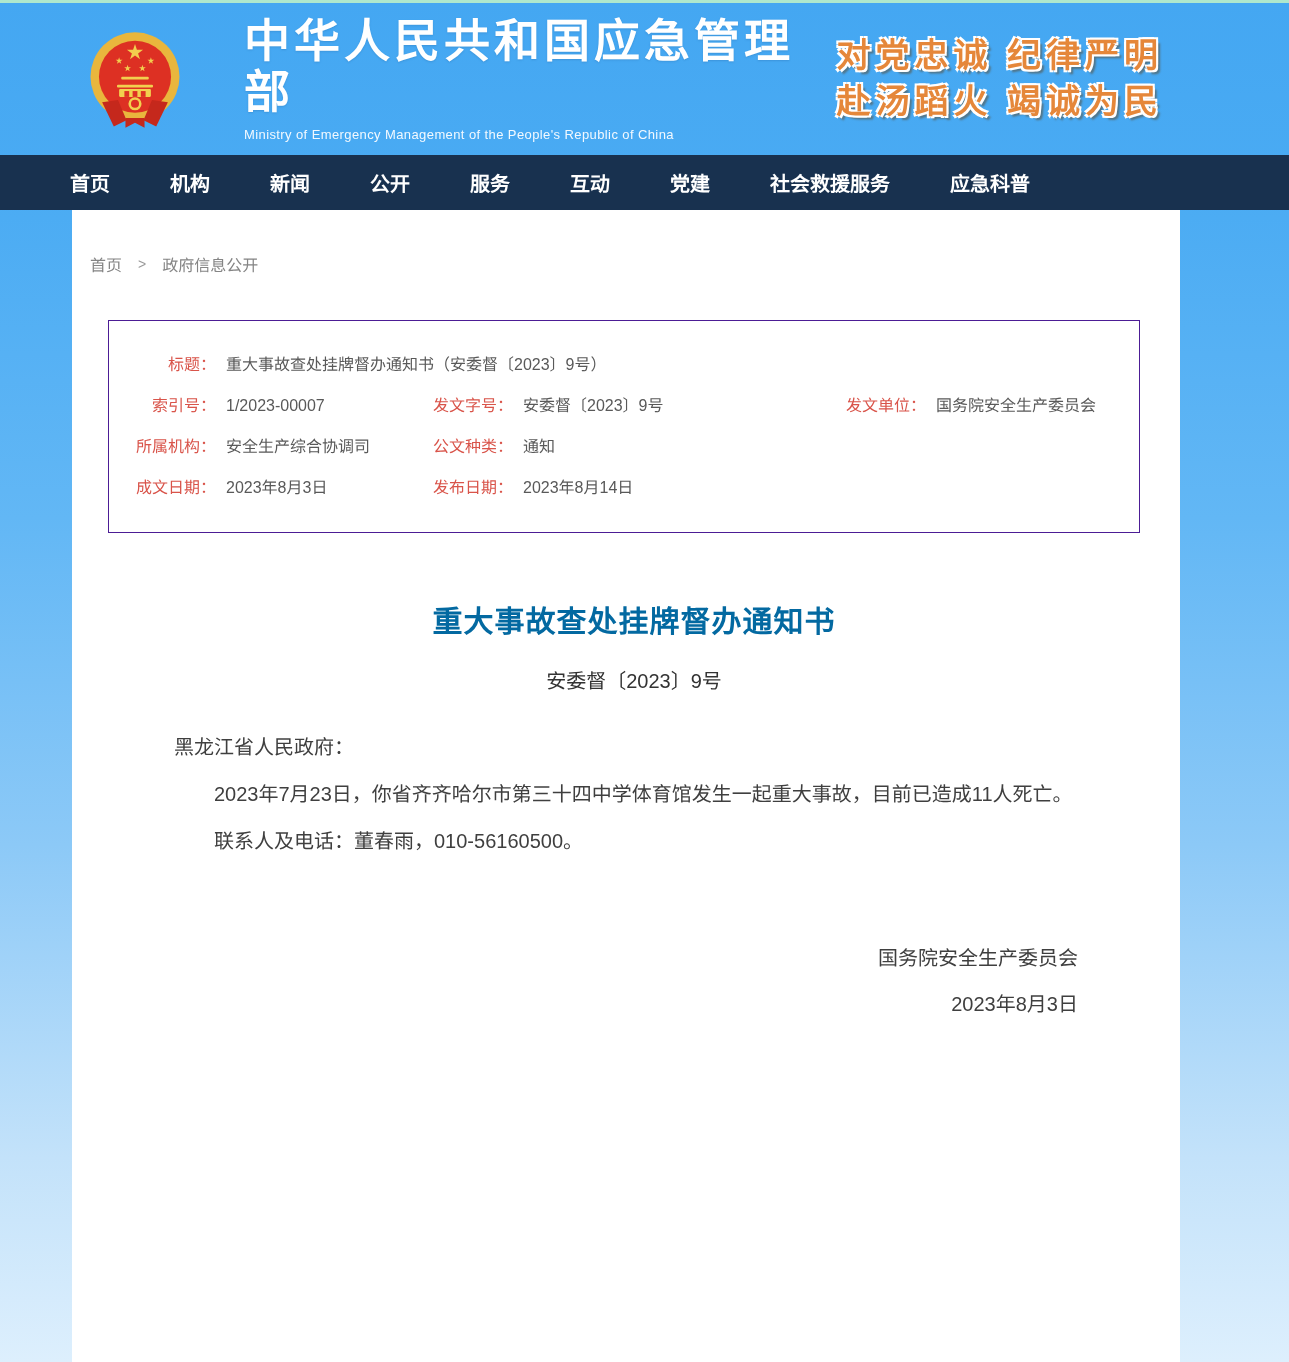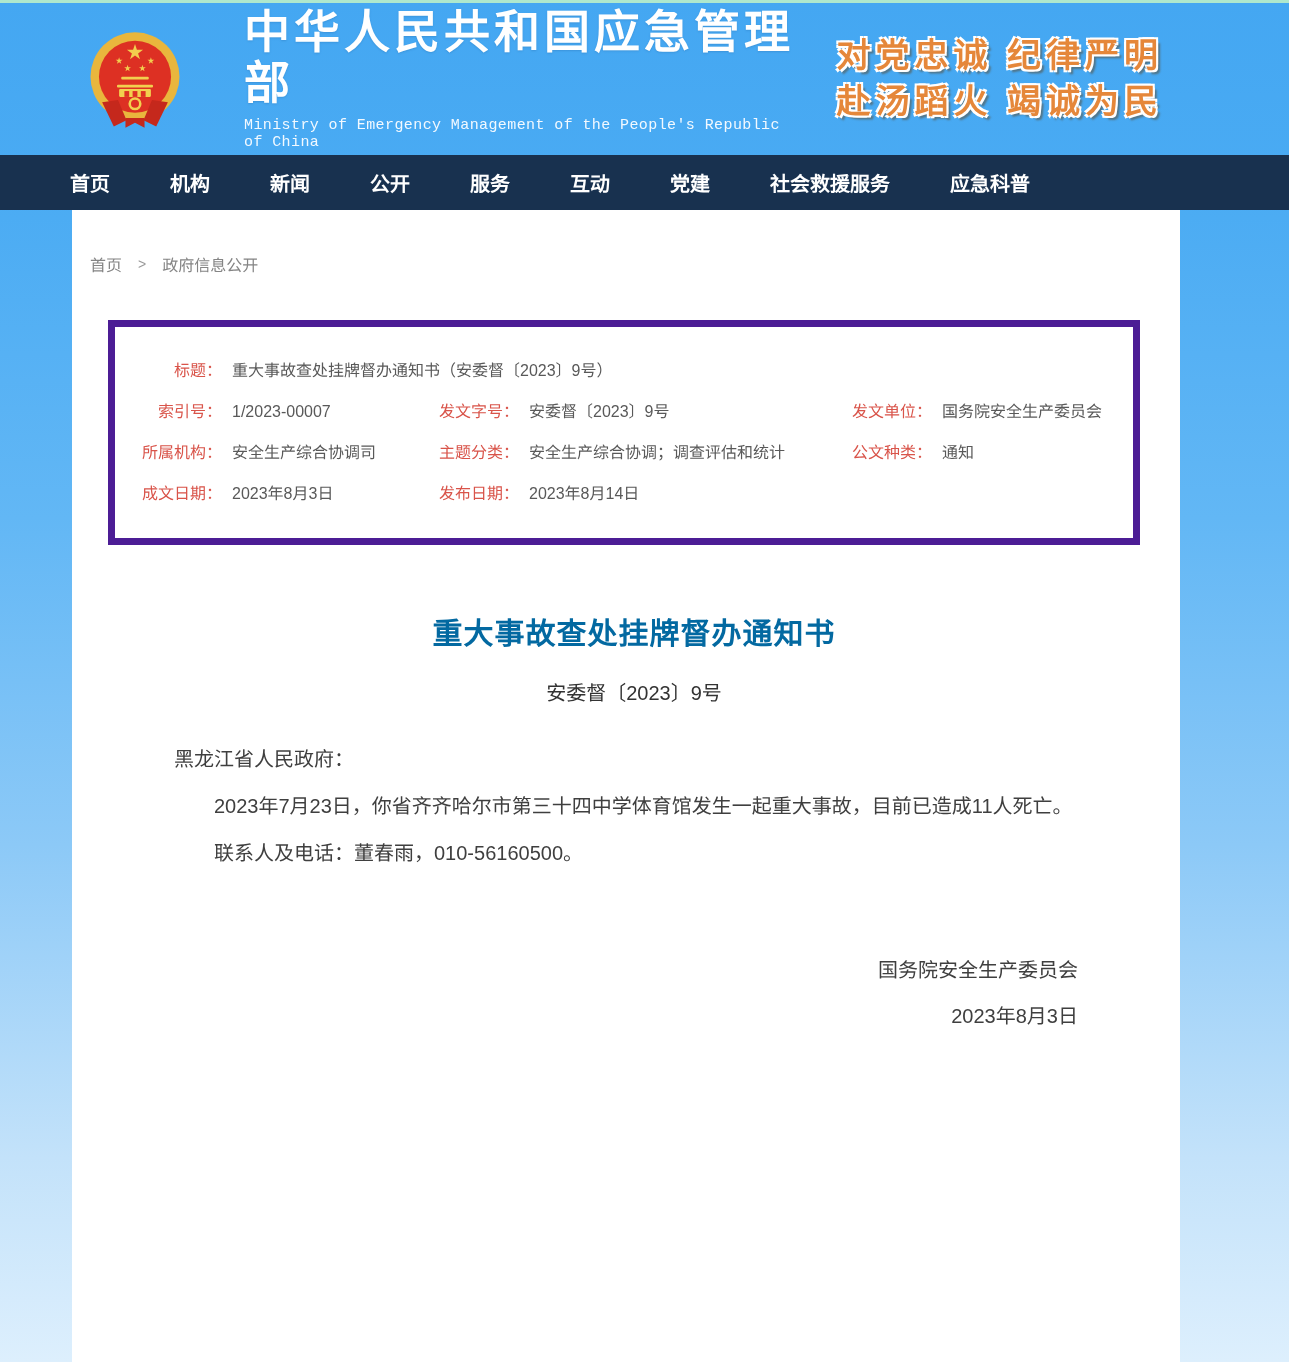--- a/index.html
+++ b/index.html
@@ -22,21 +22,21 @@
     align-items: center;
     padding-left: 82px;
     gap: 40px;
   }
   .emblem { width: 106px; height: 106px; flex: 0 0 auto; margin-top: 4px; }
   .brand { margin-left: 16px; color: #ffffff; }
   .brand-title {
     font-size: 46px; font-weight: bold; letter-spacing: 4px; line-height: 1.1;
     text-shadow: 0 1px 2px rgba(30,90,150,.25);
   }
-  .brand-sub { font-size: 15px; margin-top: 9px; letter-spacing: .4px; color: #f2f9ff; font-family: Liberation Mono, monospace; }
+  .brand-sub { font-size: 13px; margin-top: 9px; letter-spacing: .4px; color: #f2f9ff; }
   .slogan {
     margin-left: auto; margin-right: 126px;
     font-size: 34px; font-weight: bold; letter-spacing: 5px;
     line-height: 1.35; text-align: center; white-space: nowrap;
     color: #e5873a;
     text-shadow: -2px -2px 0 #fff, 2px -2px 0 #fff, -2px 2px 0 #fff, 2px 2px 0 #fff,
                  4px 4px 2px rgba(96,56,8,.45);
   }
 
   
@@ -58,21 +58,21 @@
   .breadcrumb {
     padding: 42px 0 0 18px; font-size: 16px; color: #858585;
     display: flex; align-items: center; gap: 16px;
   }
   .breadcrumb a { color: #858585; text-decoration: none; }
   .crumb-sep { color: #9a9a9a; font-size: 14px; }
 
   
   .meta-card {
     margin: 44px 40px 0 36px;
-    border: 7px solid #4c1d95;
+    border: 1px solid #4c1d95;
     padding: 26px 0 34px;
     font-size: 16px; color: #595959;
   }
   .m-row { display: grid; grid-template-columns: 324px 413px 1fr; margin-top: 17px; }
   .m-row.first { display: flex; margin-top: 4px; }
   .m-cell { display: flex; align-items: baseline; }
   .m-label { color: #d9544a; min-width: 107px; text-align: right; white-space: nowrap; }
   .m-cell.c23 .m-label { min-width: 0; text-align: left; }
   .m-value { margin-left: 10px; color: #595959; }
 
@@ -165,24 +165,20 @@
           <span class="m-label">发文单位：</span>
           <span class="m-value">国务院安全生产委员会</span>
         </div>
       </div>
       <div class="m-row">
         <div class="m-cell">
           <span class="m-label">所属机构：</span>
           <span class="m-value">安全生产综合协调司</span>
         </div>
         <div class="m-cell c23">
-          <span class="m-label">主题分类：</span>
-          <span class="m-value">安全生产综合协调；调查评估和统计</span>
-        </div>
-        <div class="m-cell c23">
           <span class="m-label">公文种类：</span>
           <span class="m-value">通知</span>
         </div>
       </div>
       <div class="m-row">
         <div class="m-cell">
           <span class="m-label">成文日期：</span>
           <span class="m-value">2023年8月3日</span>
         </div>
         <div class="m-cell c23">

